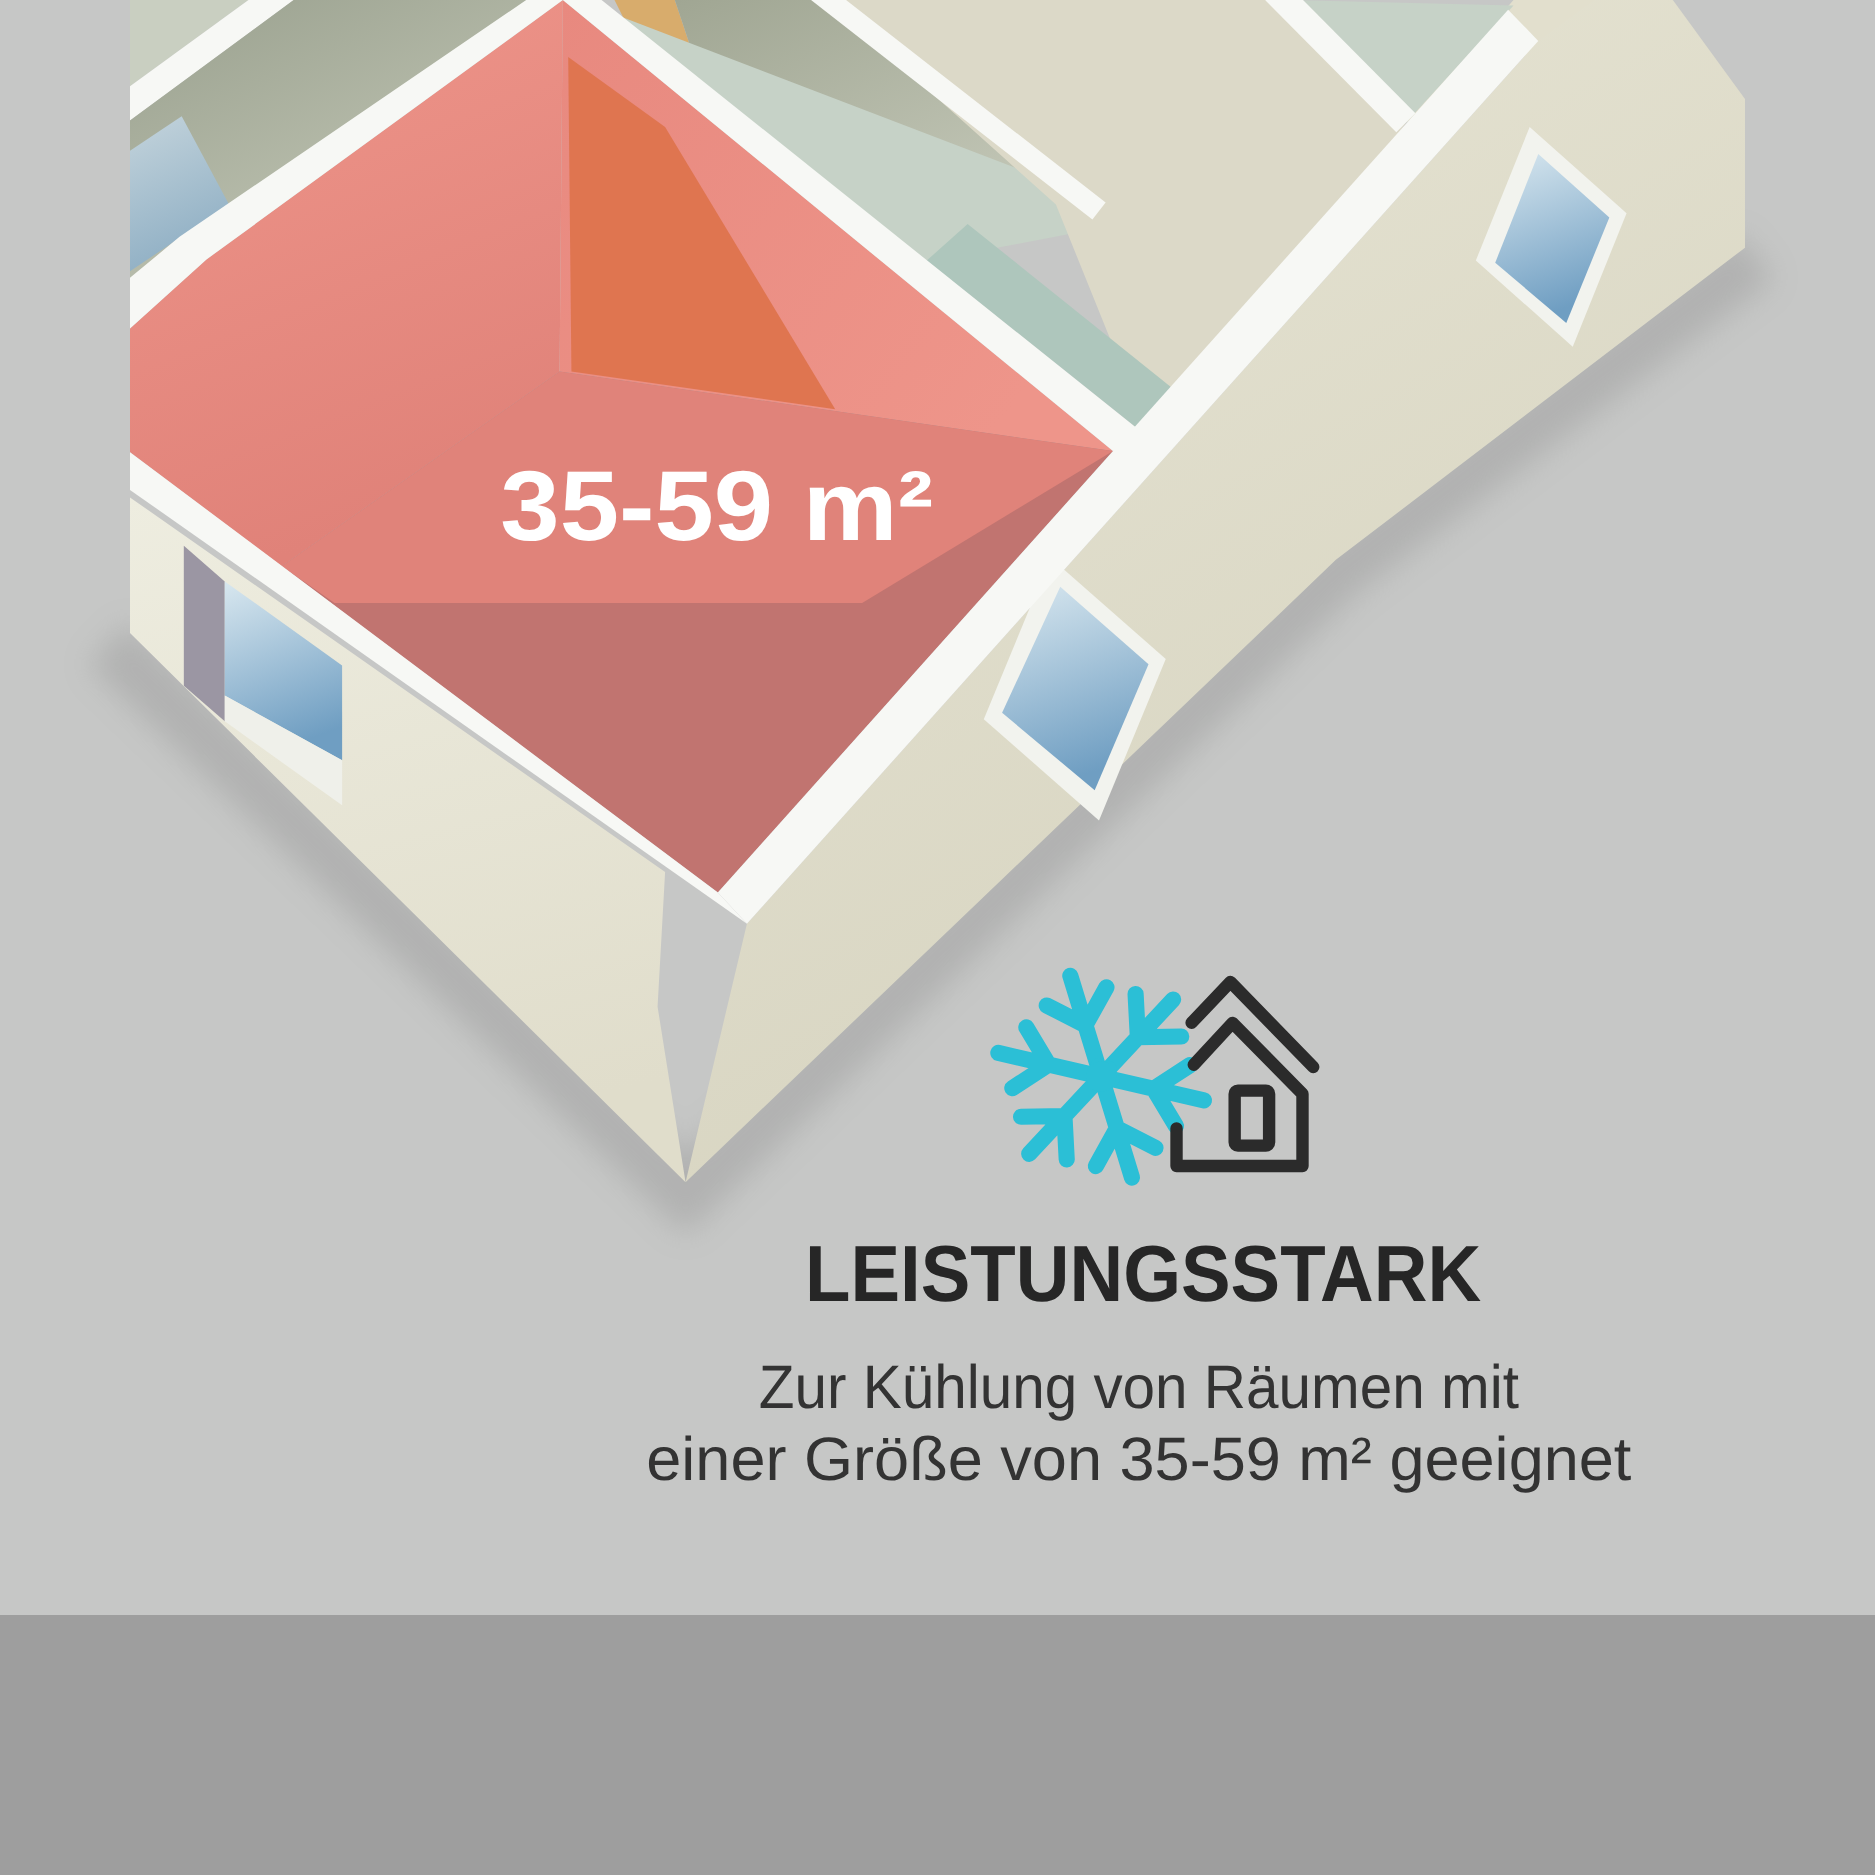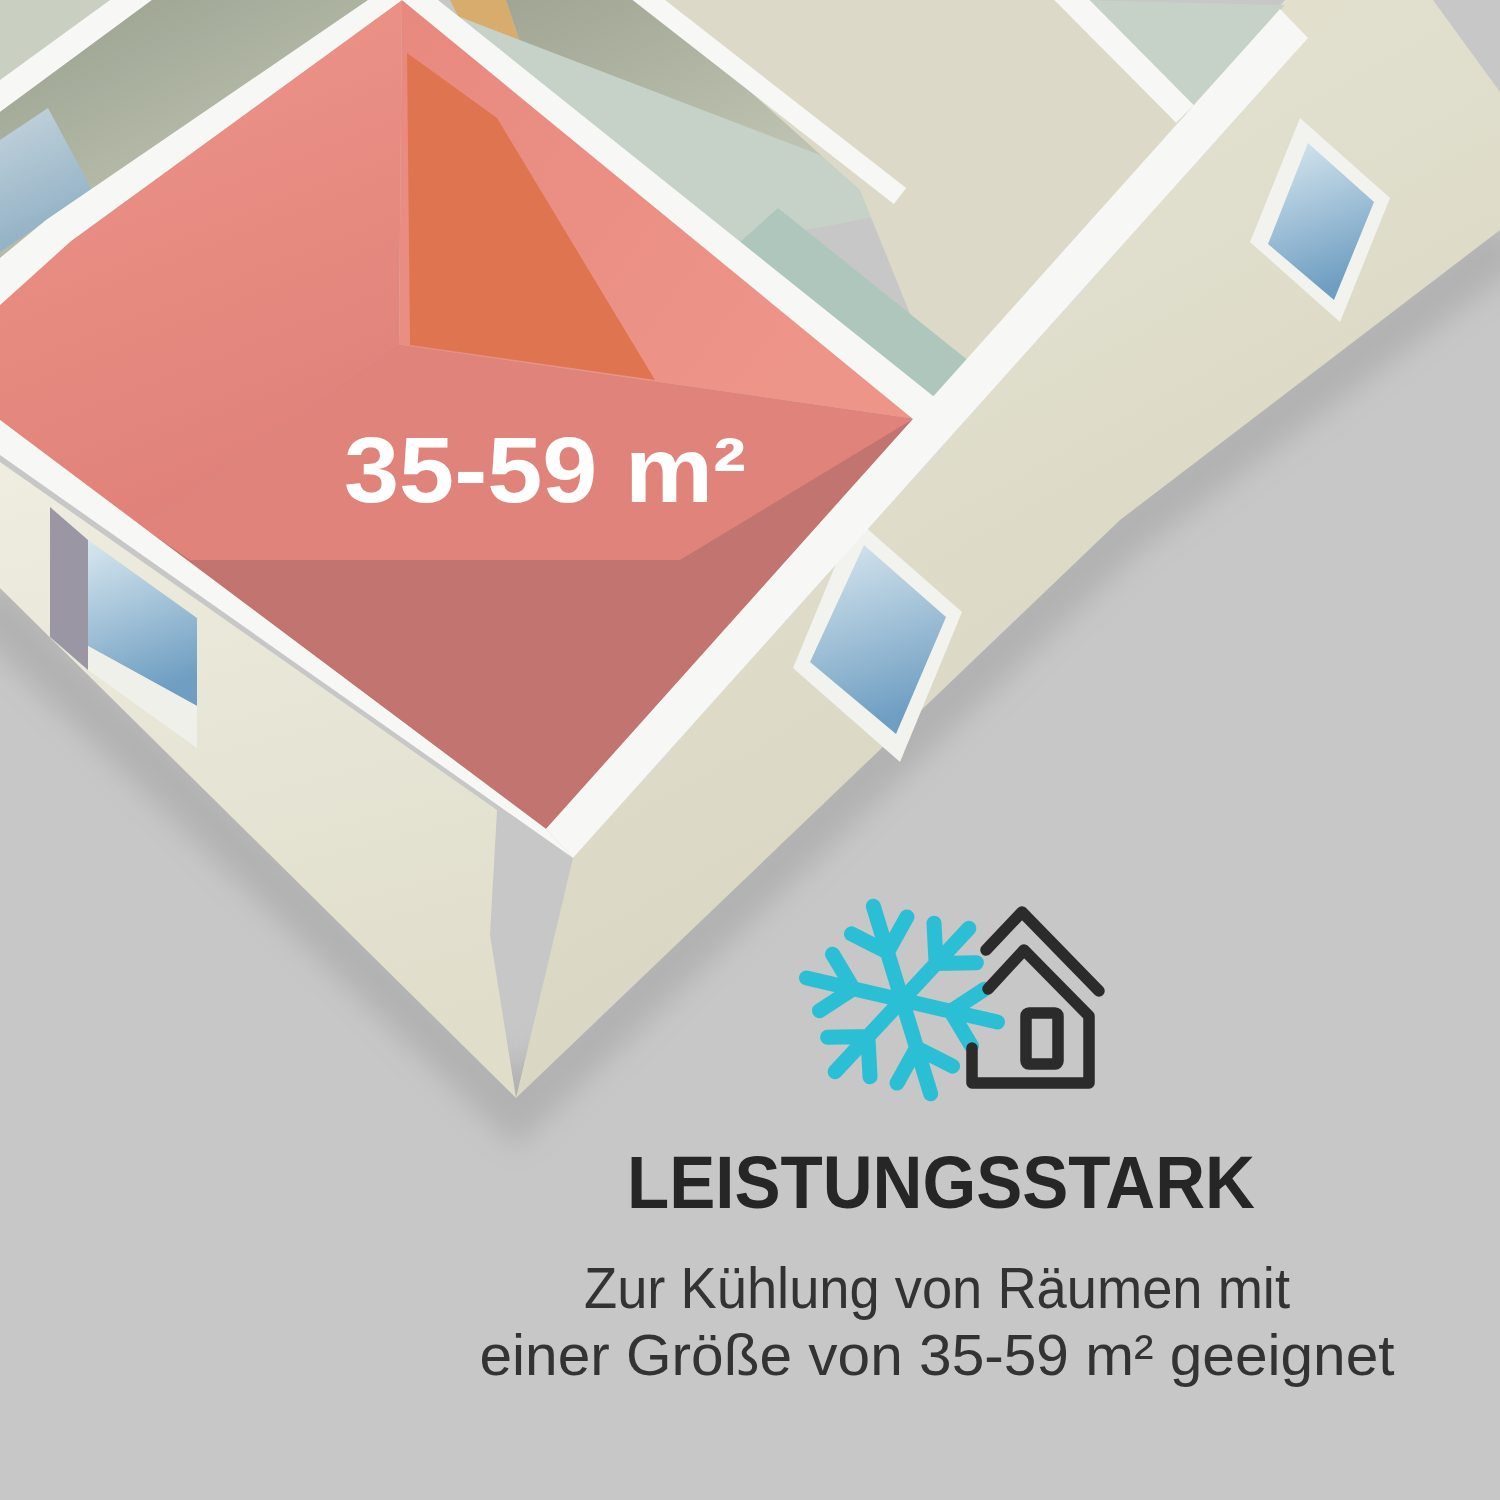--- a/index.html
+++ b/index.html
@@ -1,17 +1,17 @@
 <!DOCTYPE html>
 <html style="--background: #c6c7c6; --wall-top: #f7f8f5; --wall-cream: #e7e4d4; --room-highlight: #e68a80; --room-floor-shade: #c17470; --room-floor-light: #e0837a; --door-accent: #df7550; --window-glass: #7fa6c5; --window-jamb: #9b96a3; --back-room-sage: #a3a996; --back-room-mint: #c6d2c7; --back-room-beige: #dcd9c8; --hallway-teal: #aec6bc; --back-door-tan: #d8ac6c; --snowflake-cyan: #2bbfd6; --icon-outline: #2b2b2b; --heading-text: #262626; --body-text: #333333; --room-label-text: #ffffff;"><head>
 <meta charset="utf-8">
 <style>
   html,body{margin:0;padding:0;background:#9e9e9e;}
   .stage{
-    width:1500px;height:1500px;position:relative;overflow:hidden;
+    width:1500px;height:1292px;position:relative;overflow:hidden;
     font-family:"Liberation Sans",sans-serif;
     background:var(--background,#c6c7c6);
   }
   svg{display:block;width:100%;height:100%;}
   .room-label{
     font-weight:bold;
     fill:var(--room-label-text,#ffffff);
   }
   .heading{
     font-weight:bold;

